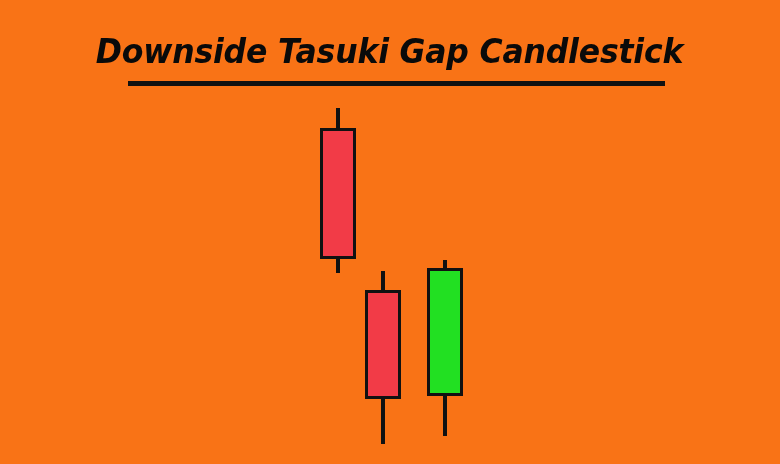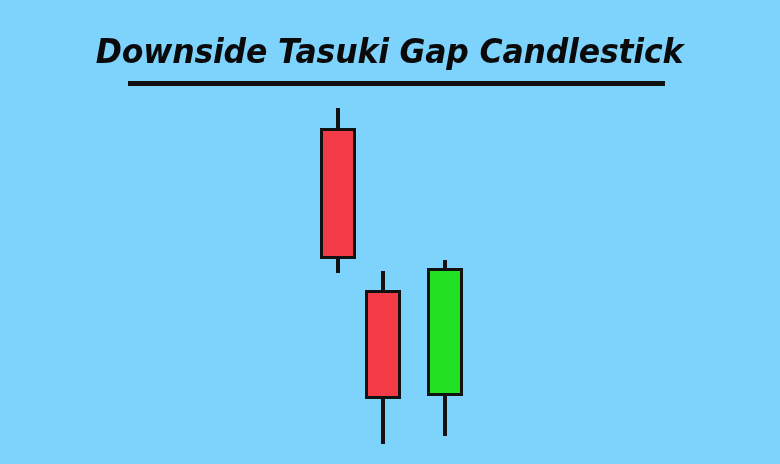--- a/index.html
+++ b/index.html
@@ -60,21 +60,21 @@
   }
   .body {
     position: absolute;
     border: 3px solid #111111;
     box-sizing: border-box;
   }
 </style>
 </head>
 <body>
 
-<div id="page" style="background: #7dd3fc;">
+<div id="page" style="background: #f97316;">
 
   <div id="title-block">
     <span id="chart-title" style="color: rgb(10, 10, 10);">Downside Tasuki Gap Candlestick</span>
   </div>
   <div id="title-underline" style="background: rgb(17, 17, 17);"></div>
 
   <div id="plot">
 
     <div class="candle">
       <div class="wick" style="left: 336px; top: 108px; height: 22px; background: rgb(17, 17, 17);"></div>

